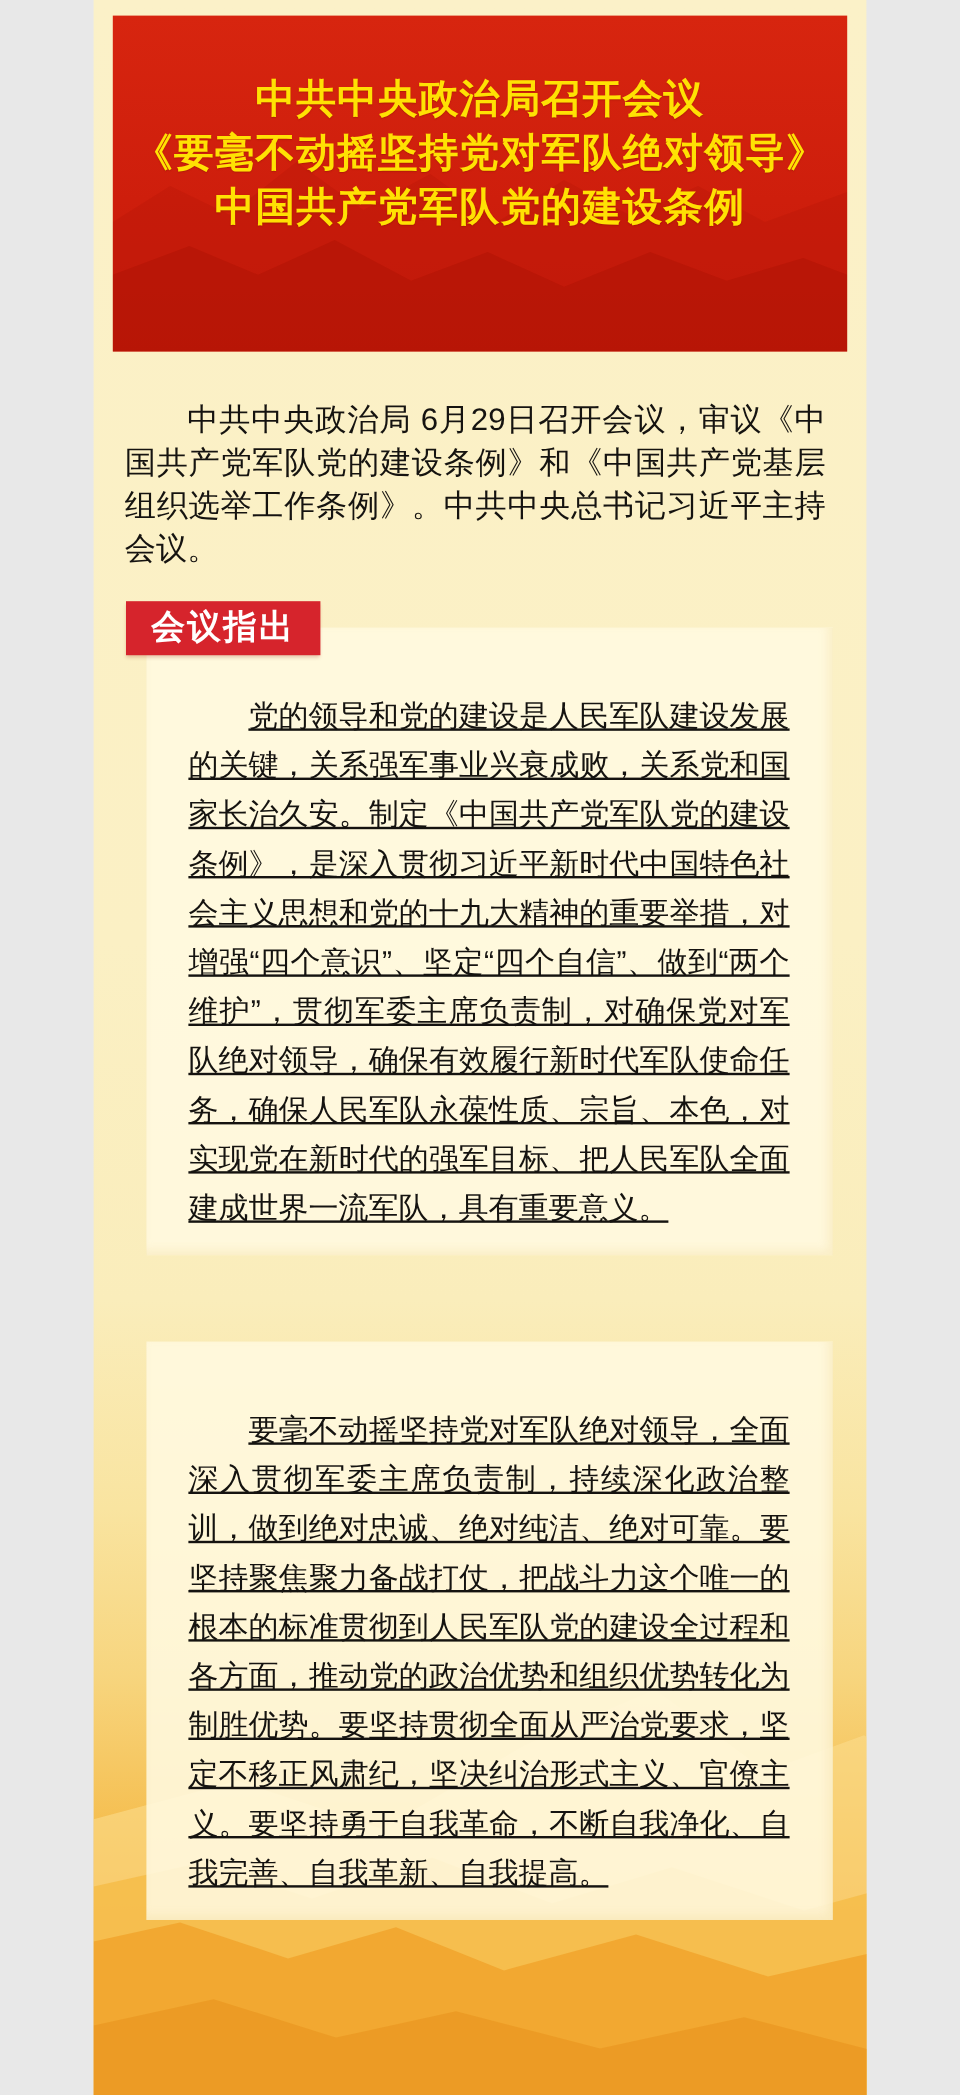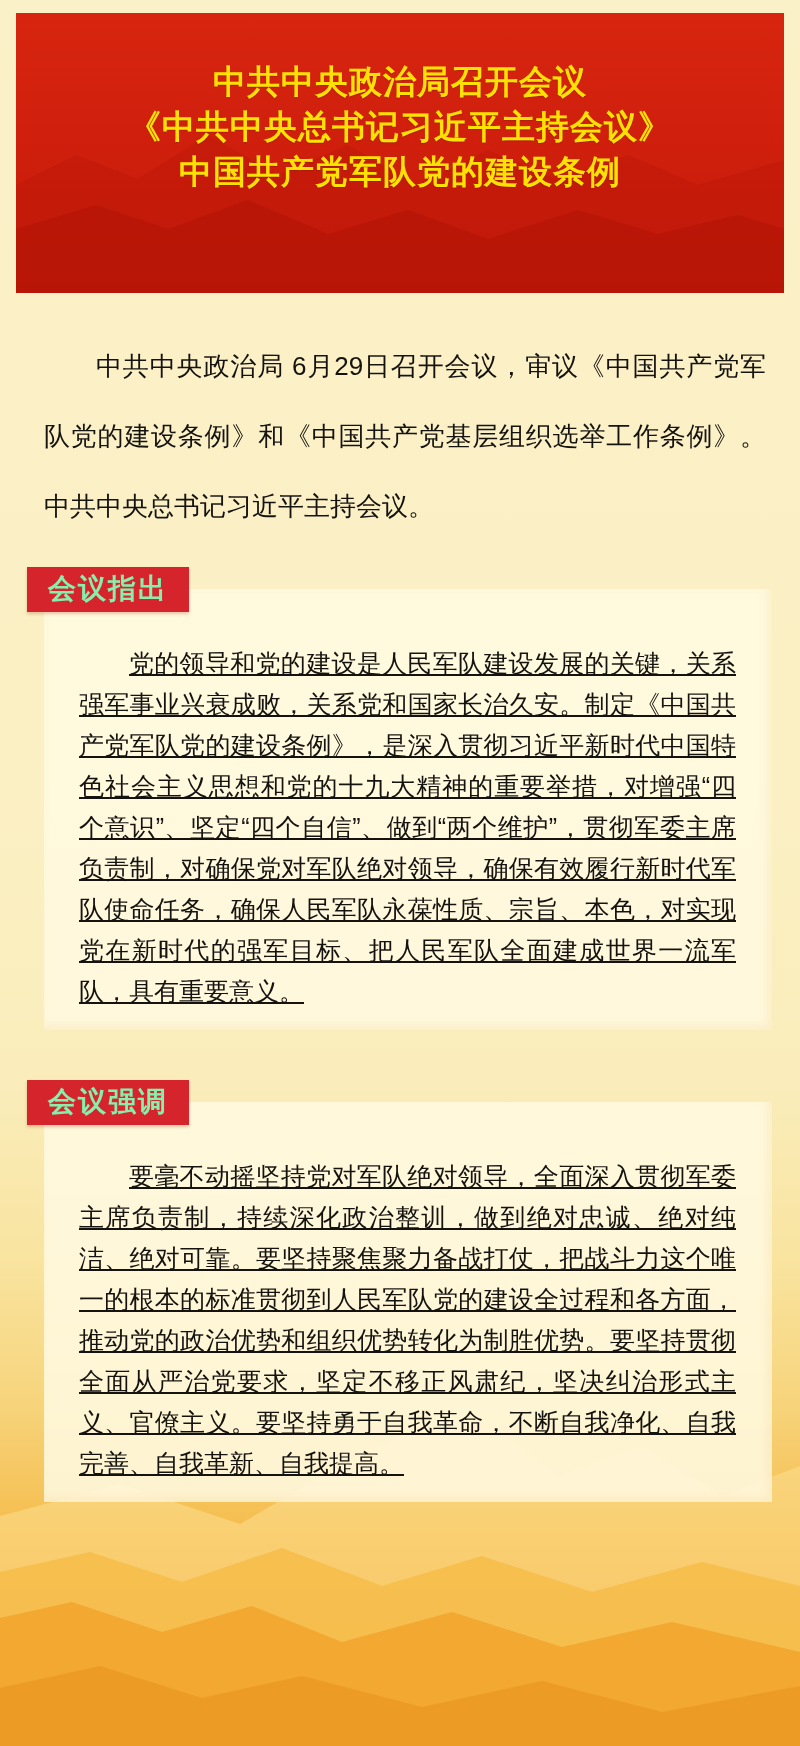--- a/index.html
+++ b/index.html
@@ -1,21 +1,21 @@
 <!DOCTYPE html>
 <html><head>
 <meta charset="utf-8">
 <style>
   * { margin:0; padding:0; box-sizing:border-box; }
   html,body { background:#e8e8e8; }
   body { font-family:"Liberation Sans","DejaVu Sans",sans-serif; }
 
   .poster {
     position:relative;
-    width:800px; height:1746px;
+    width:644px; height:1746px;
     margin:0 auto;
     overflow:hidden;
     background:linear-gradient(180deg,
       #FBF1C8 0%, #FBF0C4 45%, #FAEDBB 62%,
       #F9E4A0 72%, #F7D57E 80%, #F5BC4B 88%,
       #F1A62F 95%, #EF9F28 100%);
   }
 
   
   .banner {
@@ -36,23 +36,23 @@
     font-size:33px;
     font-weight:bold;
     line-height:45px;
     letter-spacing:1px;
     text-shadow:0 1px 1px rgba(120,20,0,.35);
   }
 
   
   .intro {
     position:relative; z-index:2;
-    margin:38px 34px 0 44px;
+    margin:38px 34px 0 26px;
     font-size:26px;
-    line-height:70px;
+    line-height:36px;
     color:#151310;
     text-align:justify;
     text-indent:2em;
   }
 
   
   .section { position:relative; z-index:2; margin:0 28px 0 44px; }
   .section.s1 { margin-top:48px; }
   .section.s2 { margin-top:72px; }
   .section.s3 { margin-top:48px; }
@@ -68,21 +68,21 @@
     color:#151310;
     text-align:justify;
     text-indent:2em;
     text-decoration:underline;
   }
 
   .badge {
     position:absolute;
     top:-22px; left:-17px;
     background:#D6242C;
-    color:#86efac;
+    color:#ffffff;
     font-size:28px;
     font-weight:bold;
     letter-spacing:2px;
     padding:8px 21px 9px 21px;
     line-height:28px;
     box-shadow:0 2px 3px rgba(150,30,10,.25);
   }
 
   
   .footer-art {
@@ -96,36 +96,35 @@
 
 <div class="poster">
 
   <header class="banner">
     <svg class="banner-art" viewBox="0 0 768 280" preserveAspectRatio="none" aria-hidden="true">
       <path fill="#BC1808" opacity="0.45" d="M0,172 L60,142 L122,166 L192,122 L262,162 L332,132 L402,172 L472,137 L542,167 L612,142 L682,172 L768,147 L768,280 L0,280 Z"></path>
       <path fill="#A91203" opacity="0.40" d="M0,216 L80,192 L152,216 L232,187 L312,221 L392,197 L472,226 L562,197 L642,221 L722,202 L768,216 L768,280 L0,280 Z"></path>
     </svg>
     <div class="banner-titles">
       <div class="title-line">中共中央政治局召开会议</div>
-      <div class="title-line">《中共中央总书记习近平主持会议》</div>
+      <div class="title-line">《要毫不动摇坚持党对军队绝对领导》</div>
       <div class="title-line">中国共产党军队党的建设条例</div>
     </div>
   </header>
 
   <p class="intro">中共中央政治局 6月29日召开会议，审议《中国共产党军队党的建设条例》和《中国共产党基层组织选举工作条例》。中共中央总书记习近平主持会议。</p>
 
   <section class="section s1">
     <div class="badge">会议指出</div>
     <div class="card">
       <p>党的领导和党的建设是人民军队建设发展的关键，关系强军事业兴衰成败，关系党和国家长治久安。制定《中国共产党军队党的建设条例》，是深入贯彻习近平新时代中国特色社会主义思想和党的十九大精神的重要举措，对增强“四个意识”、坚定“四个自信”、做到“两个维护”，贯彻军委主席负责制，对确保党对军队绝对领导，确保有效履行新时代军队使命任务，确保人民军队永葆性质、宗旨、本色，对实现党在新时代的强军目标、把人民军队全面建成世界一流军队，具有重要意义。</p>
     </div>
   </section>
 
   <section class="section s2">
-    <div class="badge">会议强调</div>
     <div class="card">
       <p>要毫不动摇坚持党对军队绝对领导，全面深入贯彻军委主席负责制，持续深化政治整训，做到绝对忠诚、绝对纯洁、绝对可靠。要坚持聚焦聚力备战打仗，把战斗力这个唯一的根本的标准贯彻到人民军队党的建设全过程和各方面，推动党的政治优势和组织优势转化为制胜优势。要坚持贯彻全面从严治党要求，坚定不移正风肃纪，坚决纠治形式主义、官僚主义。要坚持勇于自我革命，不断自我净化、自我完善、自我革新、自我提高。</p>
     </div>
   </section>
 
 
   <svg class="footer-art" viewBox="0 0 800 380" preserveAspectRatio="none" aria-hidden="true">
     <path fill="#FBDC8C" opacity="0.60" d="M0,150 L120,118 L240,158 L360,88 L468,42 L560,110 L642,80 L722,130 L800,100 L800,380 L0,380 Z"></path>
     <path fill="#F6BC49" opacity="0.85" d="M0,206 L90,186 L182,216 L282,182 L382,220 L482,190 L592,226 L702,196 L800,220 L800,380 L0,380 Z"></path>
     <path fill="#F1A62F" opacity="0.95" d="M0,252 L72,236 L162,266 L252,240 L342,276 L452,246 L562,281 L672,256 L800,286 L800,380 L0,380 Z"></path>

